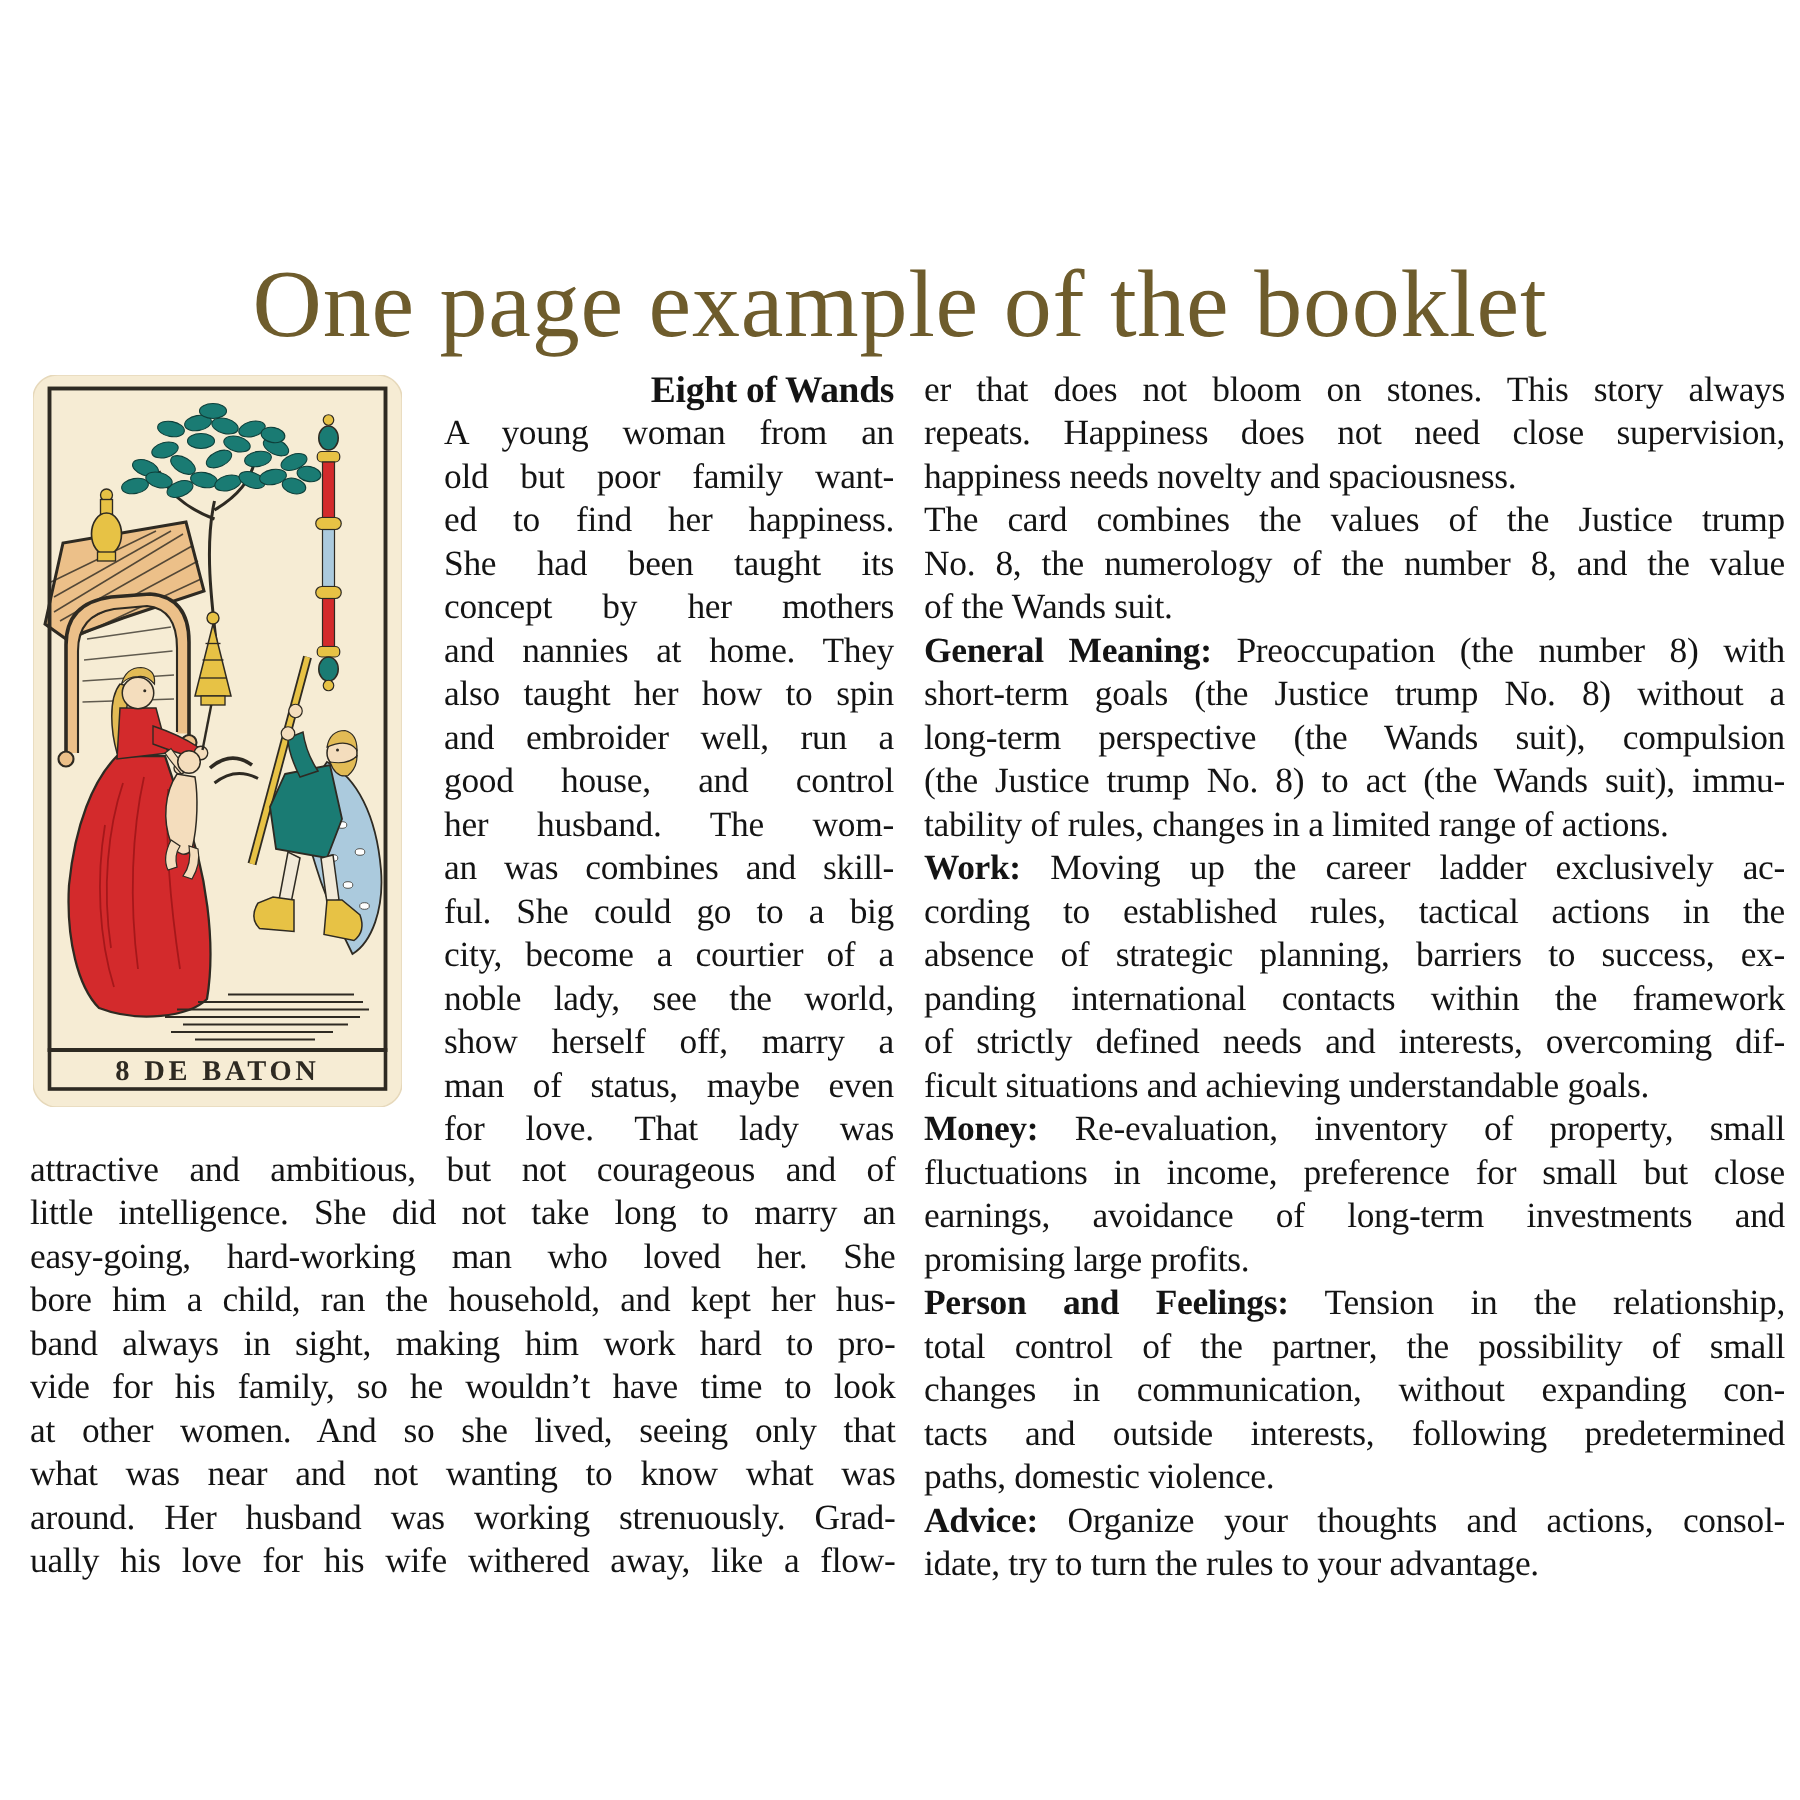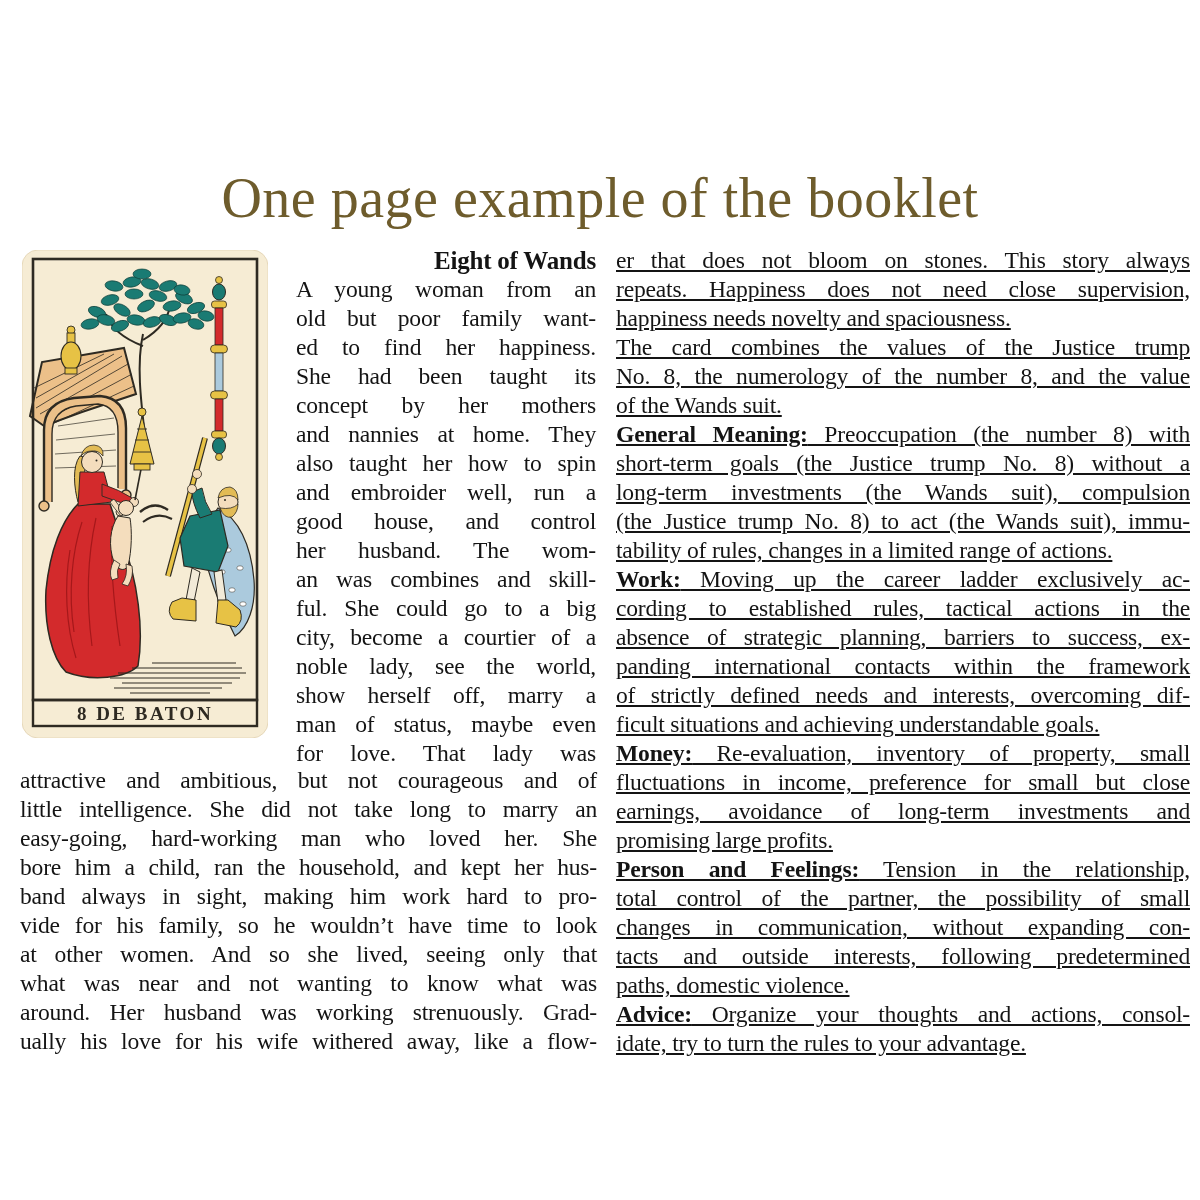--- a/index.html
+++ b/index.html
@@ -1,25 +1,25 @@
 <!DOCTYPE html>
 <html style="--paper: #ffffff; --text: #141414; --title: #6e5c2c; --ink: #2e2a22; --card_bg: #f6ecd4; --red: #d32a2c; --teal: #1a7b73; --cape_blue: #abcadd; --gold: #e7c245; --tan: #ecc089; --skin: #f4ddbd; --hair: #e2bb55; --stocking: #f2ead8;"><head>
 <meta charset="utf-8">
 <style>
   html,body{margin:0;padding:0;background:#ffffff;}
   body{width:1200px;height:1200px;position:relative;font-family:"Liberation Serif", serif;color:var(--text);}
   .page{position:absolute;inset:0;background:var(--paper);}
   .title{position:absolute;top:166px;left:0;width:1200px;text-align:center;
-         font-size:56px;font-weight:400;color:var(--title);letter-spacing:0.5px;}
+         font-size:64px;font-weight:400;color:var(--title);letter-spacing:0.5px;}
   .card-wrap{position:absolute;left:22px;top:250px;width:246px;height:488px;}
   .card-wrap svg{display:block;width:246px;height:488px;}
   .txt{position:absolute;font-size:23.6px;line-height:29px;letter-spacing:-0.2px;color:var(--text);}
   .col-mid{left:296px;top:246px;width:300px;}
   .col-left-full{left:20px;top:766px;width:577px;}
-  .col-right{left:616px;top:246px;width:574px;text-decoration:underline;}
+  .col-right{left:616px;top:246px;width:574px;}
   .heading{font-weight:700;font-size:25px;text-align:right;line-height:29px;}
   .line{white-space:nowrap;}
   .just{text-align:justify;text-align-last:justify;}
   .endl{text-align:right;text-align-last:left;}
   b{font-weight:700;}
   
   .f-card{fill:var(--card_bg);} .f-red{fill:var(--red);} .f-teal{fill:var(--teal);}
   .f-cape{fill:var(--cape_blue);} .f-gold{fill:var(--gold);} .f-tan{fill:var(--tan);}
   .f-skin{fill:var(--skin);} .f-hair{fill:var(--hair);} .f-stock{fill:var(--stocking);}
   .s-ink{stroke:var(--ink);}
@@ -231,21 +231,21 @@
 
   <div class="txt col-right">
       <div class="line just">er that does not bloom on stones. This story always</div>
       <div class="line just">repeats. Happiness does not need close supervision,</div>
       <div class="line endl">happiness needs novelty and spaciousness.</div>
       <div class="line just">The card combines the values of the Justice trump</div>
       <div class="line just">No. 8, the numerology of the number 8, and the value</div>
       <div class="line endl">of the Wands suit.</div>
       <div class="line just"><b>General Meaning:</b> Preoccupation (the number 8) with</div>
       <div class="line just">short-term goals (the Justice trump No. 8) without a</div>
-      <div class="line just">long-term investments (the Wands suit), compulsion</div>
+      <div class="line just">long-term perspective (the Wands suit), compulsion</div>
       <div class="line just">(the Justice trump No. 8) to act (the Wands suit), immu-</div>
       <div class="line endl">tability of rules, changes in a limited range of actions.</div>
       <div class="line just"><b>Work:</b> Moving up the career ladder exclusively ac-</div>
       <div class="line just">cording to established rules, tactical actions in the</div>
       <div class="line just">absence of strategic planning, barriers to success, ex-</div>
       <div class="line just">panding international contacts within the framework</div>
       <div class="line just">of strictly defined needs and interests, overcoming dif-</div>
       <div class="line endl">ficult situations and achieving understandable goals.</div>
       <div class="line just"><b>Money:</b> Re-evaluation, inventory of property, small</div>
       <div class="line just">fluctuations in income, preference for small but close</div>

